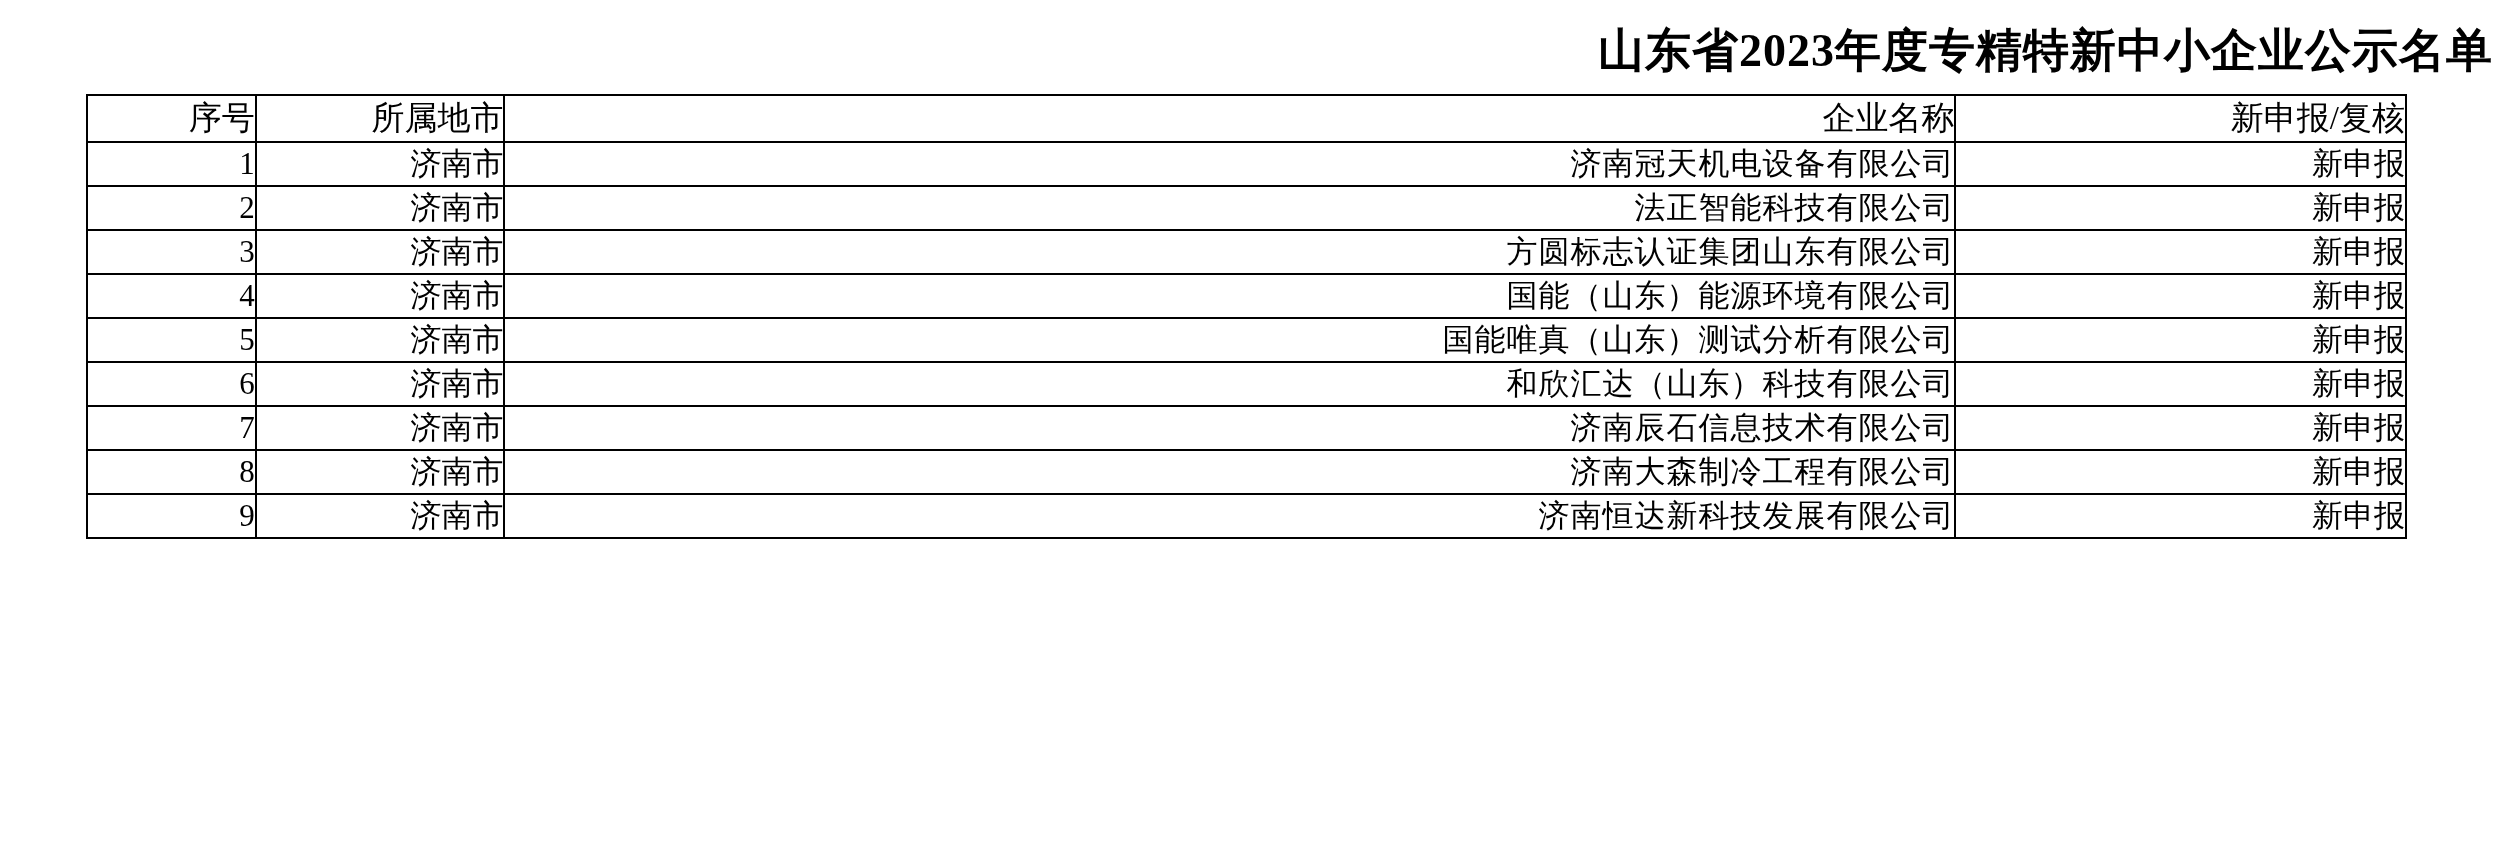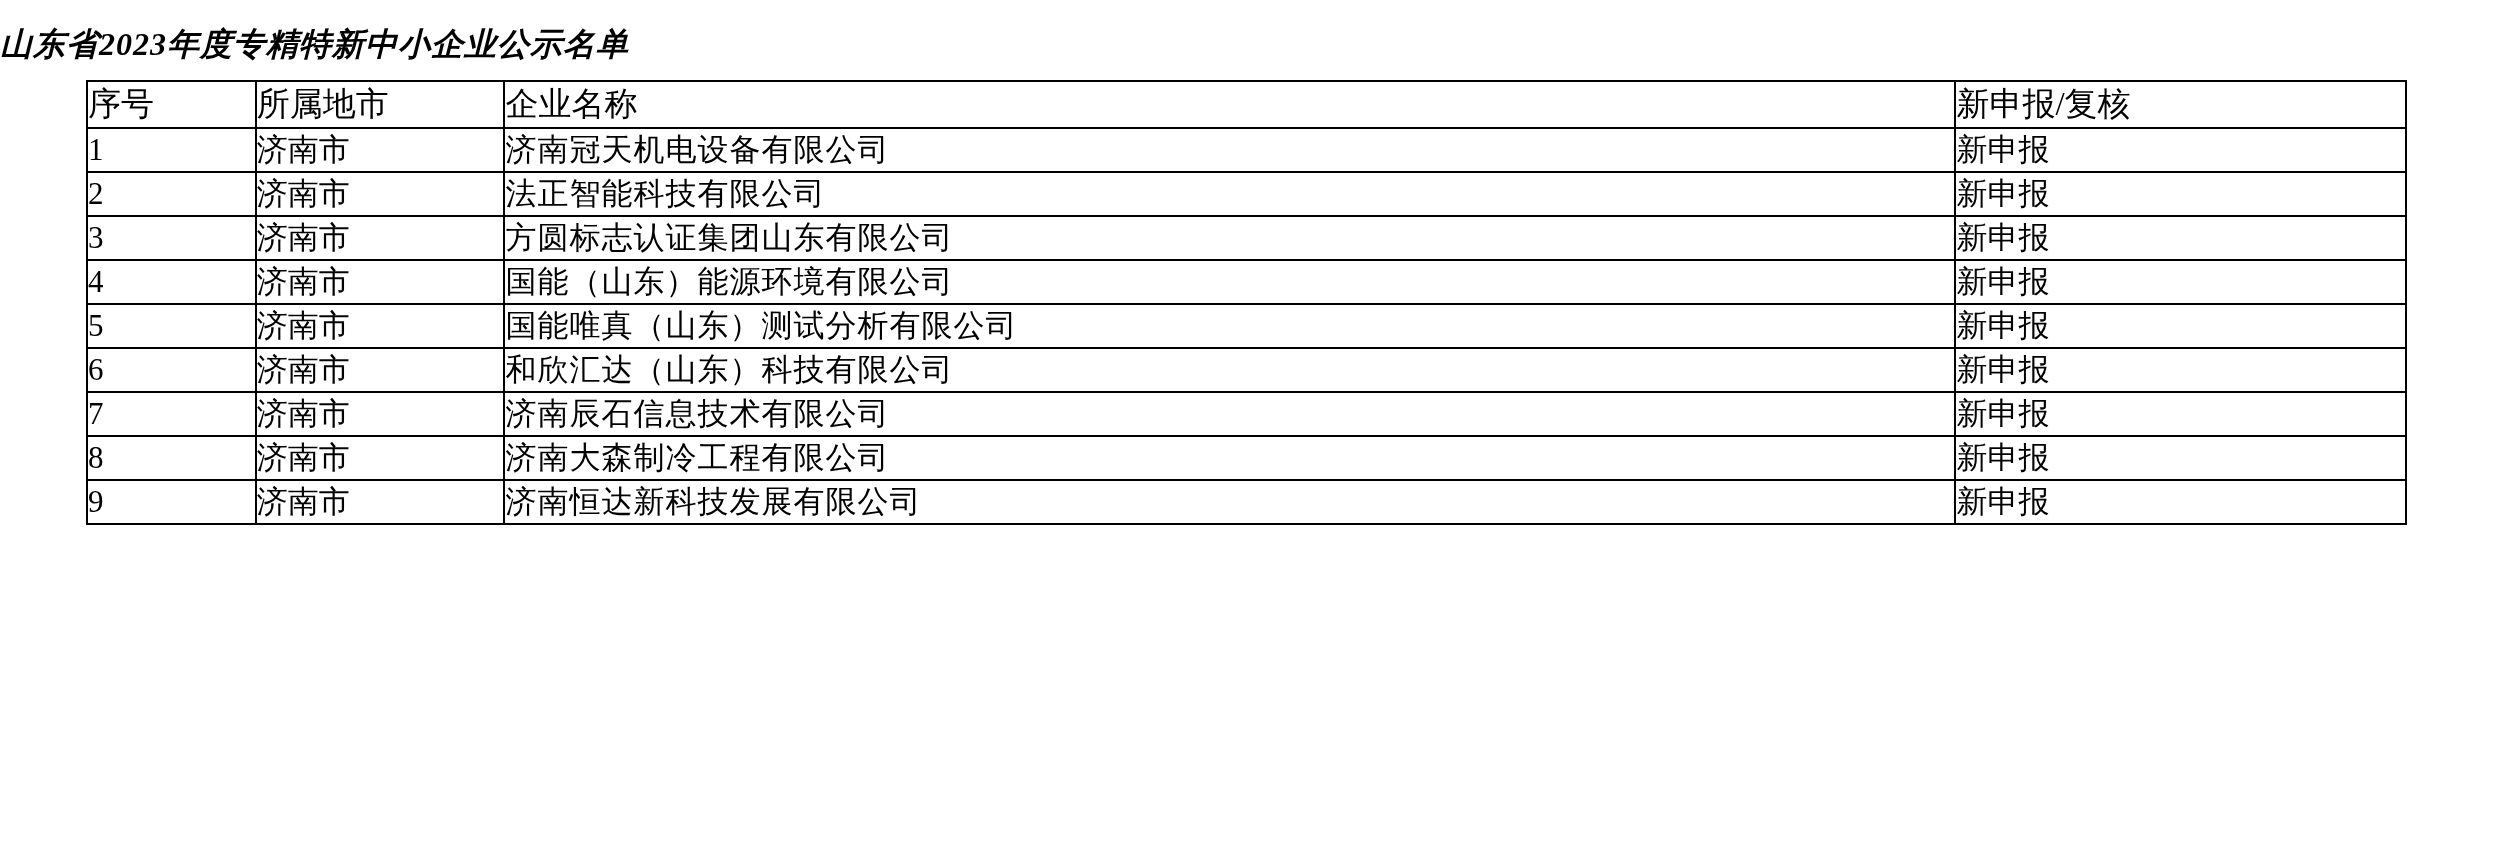--- a/index.html
+++ b/index.html
@@ -16,47 +16,46 @@
   }
 
   .page {
     position: relative;
     width: 2493px;
     height: 846px;
     box-sizing: border-box;
   }
 
   .doc-title {
-    text-align: left;
+    text-align: right;
     font-family: "Liberation Serif", "DejaVu Serif", serif;
     font-weight: bold;
-    font-size: 32px;
+    font-size: 46px;
     letter-spacing: 1px;
     line-height: 1;
     padding-top: 28px;
     padding-bottom: 20px;
-    font-style: italic;
   }
 
   .table-wrap {
     padding-left: 86px;
     padding-right: 86px;
   }
 
   table.list {
     border-collapse: collapse;
     table-layout: fixed;
     width: 2321px;
     font-size: 31px;
   }
 
   table.list td,
   table.list th {
     border: 2px solid #000000;
-    text-align: left;
+    text-align: right;
     vertical-align: middle;
     padding: 0;
     height: 40px;
     font-weight: normal;
     white-space: nowrap;
     overflow: hidden;
   }
 
   table.list thead th {
     height: 44px;

